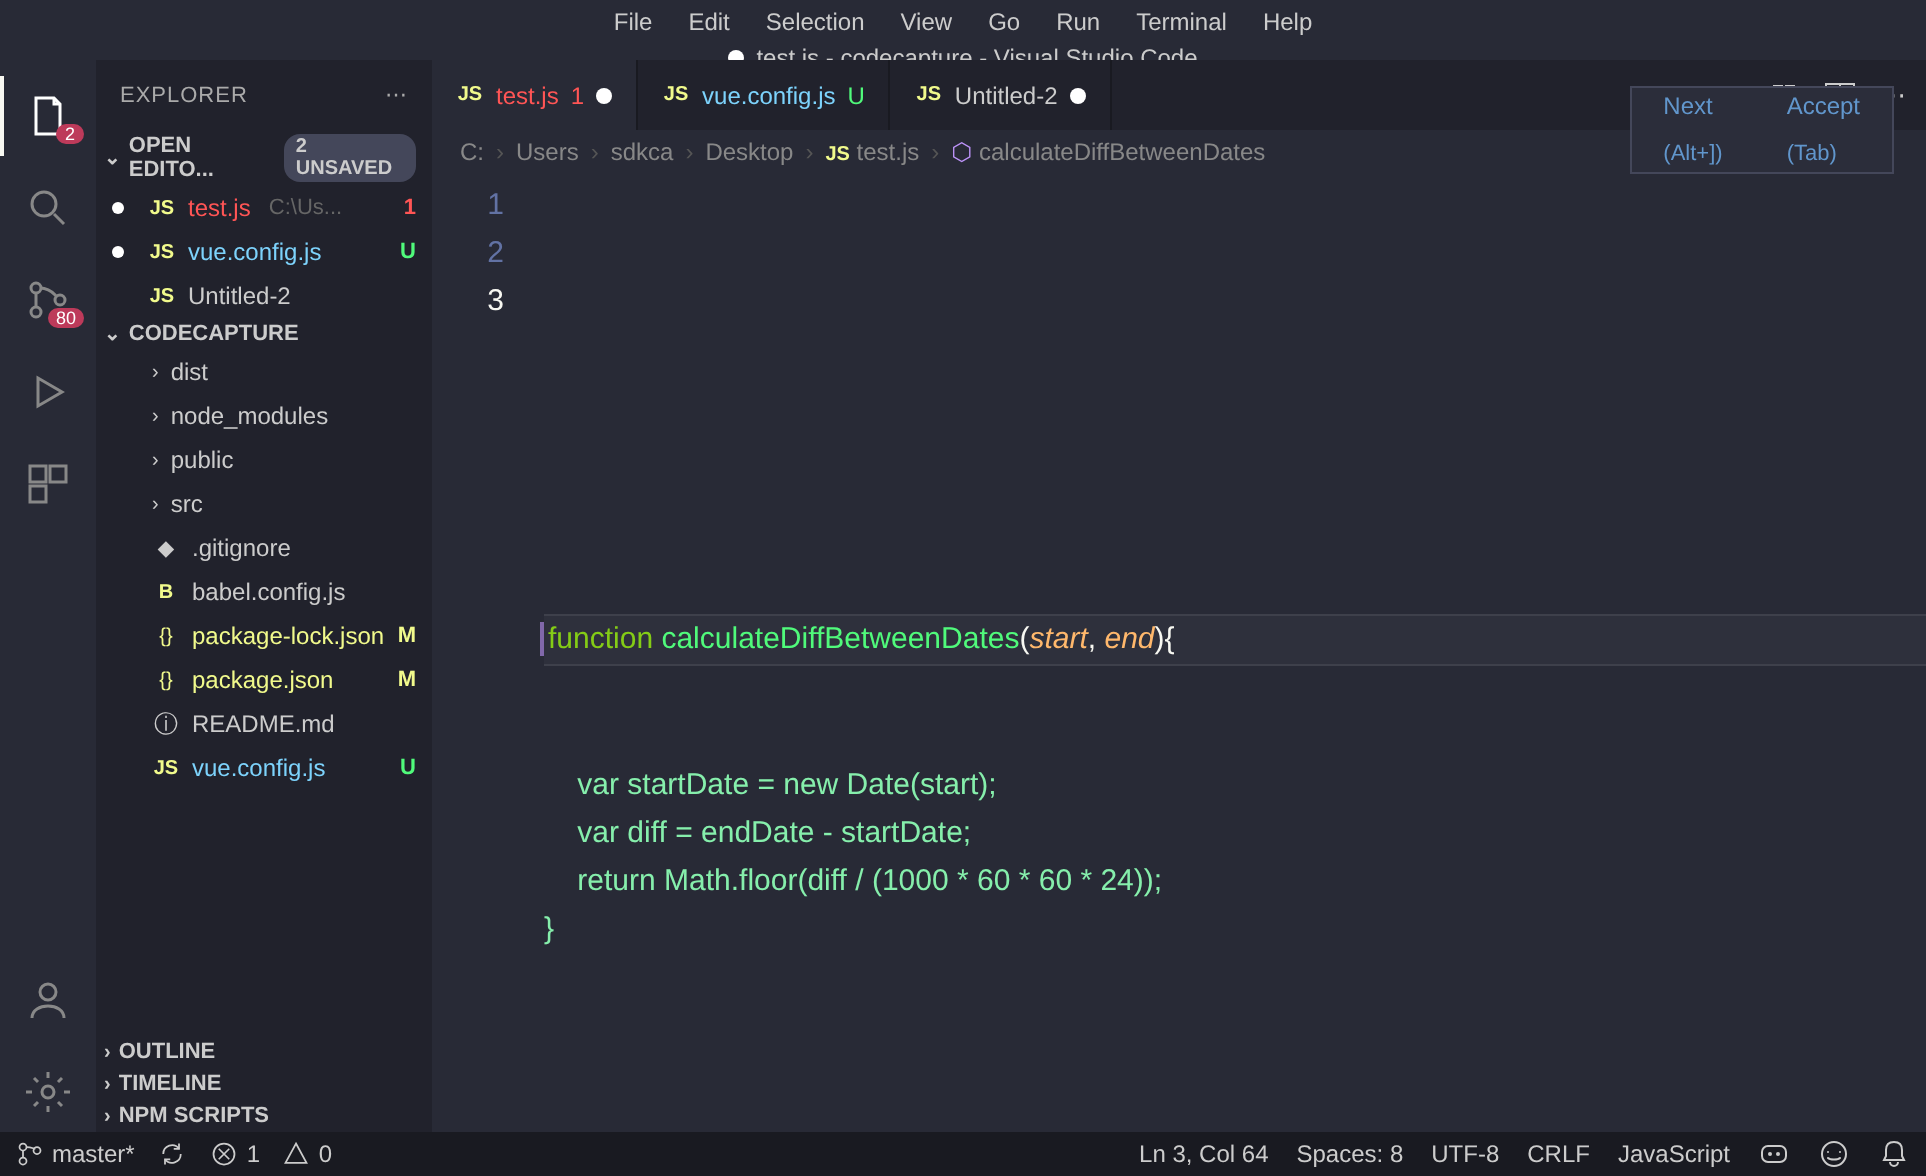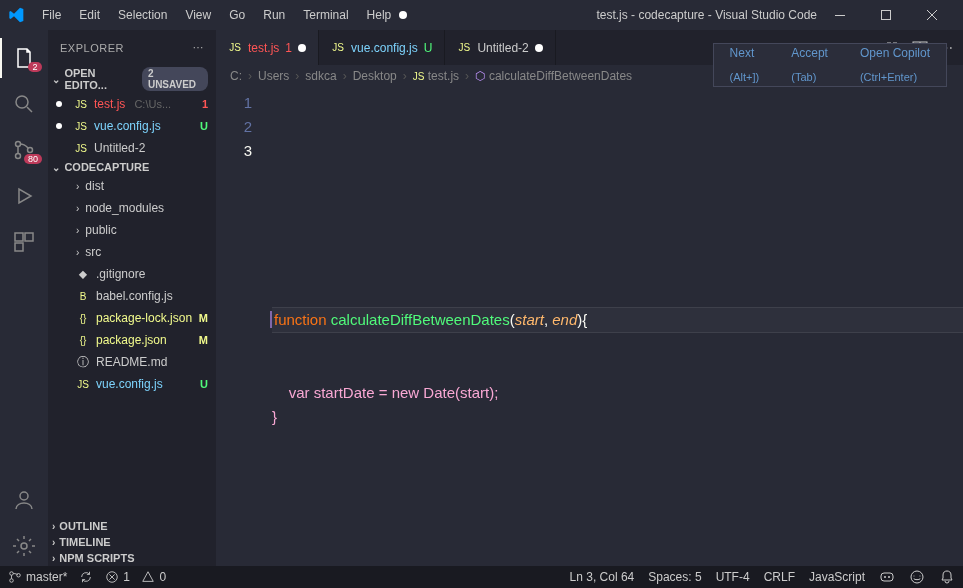--- a/index.html
+++ b/index.html
@@ -1,19 +1,19 @@
 <!DOCTYPE html>
 <html><head>
 <meta charset="utf-8">
 <style>
 * { margin: 0; padding: 0; box-sizing: border-box; font-family: 'Segoe UI', sans-serif; }
 body { width: 963px; height: 588px; background: #1e1e2e; color: #cccccc; font-size: 13px; overflow: hidden; display: flex; flex-direction: column; }
 
 
-.titlebar { height: 30px; background: #282a36; display: flex; align-items: center; padding: 0 8px; font-size: 12px; }
+.titlebar { height: 30px; background: #282a36; display: flex; align-items: center; padding: 0 8px; font-size: 12px; flex-direction: column; }
 .titlebar .vscode-logo { width: 16px; height: 16px; margin-right: 10px; }
 .menu-items { display: flex; gap: 2px; }
 .menu-item { padding: 4px 8px; cursor: pointer; }
 .title-center { flex: 1; text-align: center; color: #ccc; display: flex; justify-content: space-between; align-items: center; gap: 6px; }
 .title-center .dot { width: 8px; height: 8px; border-radius: 50%; background: #fff; display: inline-block; }
 .window-controls { display: flex; gap: 0; }
 .win-btn { width: 46px; height: 30px; display: flex; align-items: center; justify-content: center; cursor: pointer; }
 
 
 .body-row { flex: 1; display: flex; min-height: 0; }
@@ -32,21 +32,21 @@
 .badge-gray { background: #44475a; padding: 1px 6px; border-radius: 8px; font-size: 10px; margin-left: auto; margin-right: 4px; }
 .tree-item { display: flex; align-items: center; padding: 2px 0 2px 20px; cursor: pointer; gap: 6px; height: 22px; }
 .tree-item.nested { padding-left: 28px; }
 .tree-item .mod { margin-left: auto; margin-right: 8px; font-size: 11px; font-weight: 600; }
 .mod-err { color: #ff5555; }
 .mod-u { color: #50fa7b; }
 .mod-m { color: #f1fa8c; }
 .mod-dot { width: 6px; height: 6px; border-radius: 50%; background: #fff; }
 .mod-dot-teal { background: #8be9fd; }
 .file-icon { width: 14px; display: inline-flex; justify-content: center; }
-.js-i { color: #f1fa8c; font-size: 10px; font-weight: normal; }
+.js-i { color: #f1fa8c; font-size: 10px; font-weight: bold; }
 .json-i { color: #f1fa8c; font-size: 10px; }
 .chev { color: #ccc; font-size: 10px; }
 .folder-name { color: #ccc; }
 .file-untracked { color: #7dd3fc; }
 .file-err { color: #ff5555; }
 .file-mod { color: #f1fa8c; }
 
 
 .editor-area { flex: 1; display: flex; flex-direction: column; background: #282a36; min-width: 0; }
 .tabs-row { height: 35px; background: #21222c; display: flex; align-items: stretch; }
@@ -54,25 +54,25 @@
 .tab.active { background: #282a36; }
 .tab .tab-dot { width: 8px; height: 8px; border-radius: 50%; background: #fff; }
 .tabs-actions { margin-left: auto; display: flex; align-items: center; gap: 12px; padding: 0 10px; color: #ccc; }
 .breadcrumbs { height: 22px; display: flex; align-items: center; padding: 0 14px; font-size: 12px; color: #888; gap: 6px; }
 .bc-sep { color: #555; }
 .code-area { flex: 1; display: flex; font-family: Consolas, 'Courier New', monospace; font-size: 15px; position: relative; }
 .gutter { width: 56px; text-align: right; color: #6272a4; padding-right: 20px; padding-top: 4px; line-height: 24px; }
 .gutter .active-ln { color: #f8f8f2; }
 .code-body { flex: 1; padding-top: 4px; line-height: 24px; white-space: pre; position: relative; }
 .code-line.hl { background: rgba(255,255,255,0.03); border: 1px solid rgba(255,255,255,0.08); border-left: none; border-right: none; }
-.kw { color: #f97316; }
+.kw { color: #84cc16; }
 .fn { color: #50fa7b; }
 .param { color: #ffb86c; font-style: italic; }
 .punct { color: #f8f8f2; }
-.ghost { color: #f9a8d4; }
+.ghost { color: #86efac; }
 .func-border { border-left: 2px solid rgba(189,147,249,0.6); margin-left: -2px; padding-left: 2px; }
 
 
 .copilot-widget { position: absolute; top: -44px; right: 16px; height: 44px; background: #2b2d3a; border: 1px solid #44475a; display: flex; align-items: stretch; font-size: 12px; z-index: 5; }
 .cp-cell { display: flex; flex-direction: column; justify-content: center; padding: 0 16px; color: #6196cc; cursor: pointer; }
 .cp-cell .hint { font-size: 11px; color: #6196cc; }
 
 
 .statusbar { height: 22px; background: #191a21; display: flex; align-items: center; font-size: 12px; padding: 0 8px; gap: 12px; color: #ccc; }
 .statusbar .left { display: flex; align-items: center; gap: 12px; }
@@ -318,25 +318,25 @@
         <span class="bc-sep">›</span>
         <span><span style="color:#bd93f9">⬡</span> <span style="color:#888">calculateDiffBetweenDates</span></span>
       </div>
     <div class="code-area">
       <div class="gutter" id="gutter">
           <div>1</div>
           <div>2</div>
           <div class="active-ln">3</div>
         </div>
       <div class="code-body">
-        <div class="copilot-widget" id="copilot"><div class="cp-cell"><span>Next</span><span class="hint">(Alt+])</span></div><div class="cp-cell"><span>Accept</span><span class="hint">(Tab)</span></div><div class="cp-cell"><span>Open Copilot</span><span class="hint">(Ctrl+Enter)</span></div></div>
+        <div class="copilot-widget" id="copilot"><div class="cp-cell"><span>Next</span><span class="hint">(Alt+])</span></div><div class="cp-cell"><span>Accept</span><span class="hint">(Tab)</span></div></div>
         <div class="code-line">&nbsp;</div>
         <div class="code-line">&nbsp;</div>
         <div class="code-line hl"><span class="func-border"><span class="kw">function</span> <span class="fn">calculateDiffBetweenDates</span><span class="punct">(</span><span class="param">start</span><span class="punct">, </span><span class="param">end</span><span class="punct">){</span></span></div>
-        <div id="ghost-lines"><div class="code-line ghost">    var startDate = new Date(start);</div><div class="code-line ghost">}</div></div>
+        <div id="ghost-lines"><div class="code-line ghost">    var startDate = new Date(start);</div><div class="code-line ghost">    var diff = endDate - startDate;</div><div class="code-line ghost">    return Math.floor(diff / (1000 * 60 * 60 * 24));</div><div class="code-line ghost">}</div></div>
       </div>
     </div>
   </div>
 </div>
 
 <div class="statusbar">
   <div class="left">
     <span class="item">
         <svg width="14" height="14" viewBox="0 0 16 16">
           <circle cx="4" cy="4" r="2" fill="none" stroke="currentColor"></circle>
@@ -354,22 +354,22 @@
       </span>
     <span class="item"><svg width="14" height="14" viewBox="0 0 16 16">
           <circle cx="8" cy="8" r="6" fill="none" stroke="currentColor"></circle>
           <path d="M5 5l6 6M11 5l-6 6" stroke="currentColor"></path>
         </svg><span>1</span>&nbsp;<svg width="14" height="14" viewBox="0 0 16 16">
           <path d="M8 2l6 11H2z" fill="none" stroke="currentColor"></path>
         </svg><span>0</span></span>
   </div>
   <div class="right">
     <span class="item">Ln 3, Col 64</span>
-    <span class="item">Spaces: 5</span>
-    <span class="item">UTF-4</span>
+    <span class="item">Spaces: 8</span>
+    <span class="item">UTF-8</span>
     <span class="item">CRLF</span>
     <span class="item">JavaScript</span>
     <span class="item">
         <svg width="16" height="16" viewBox="0 0 16 16">
           <rect x="2" y="4" width="12" height="8" rx="3" fill="none" stroke="currentColor"></rect>
           <circle cx="6" cy="8" r="1" fill="currentColor"></circle>
           <circle cx="10" cy="8" r="1" fill="currentColor"></circle>
         </svg>
       </span>
     <span class="item">

